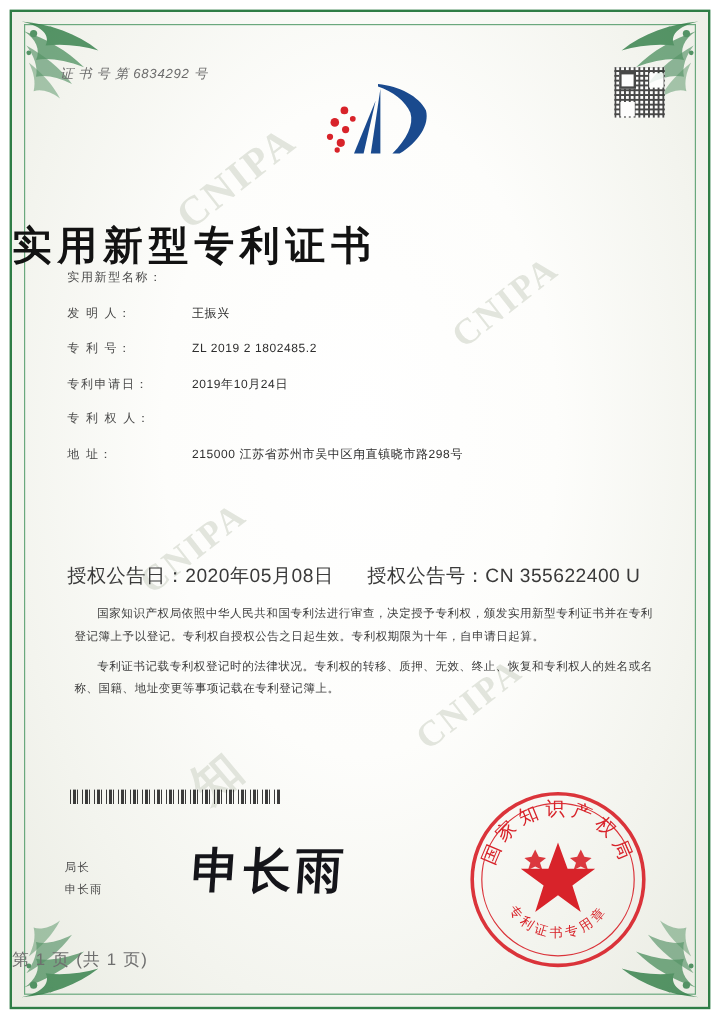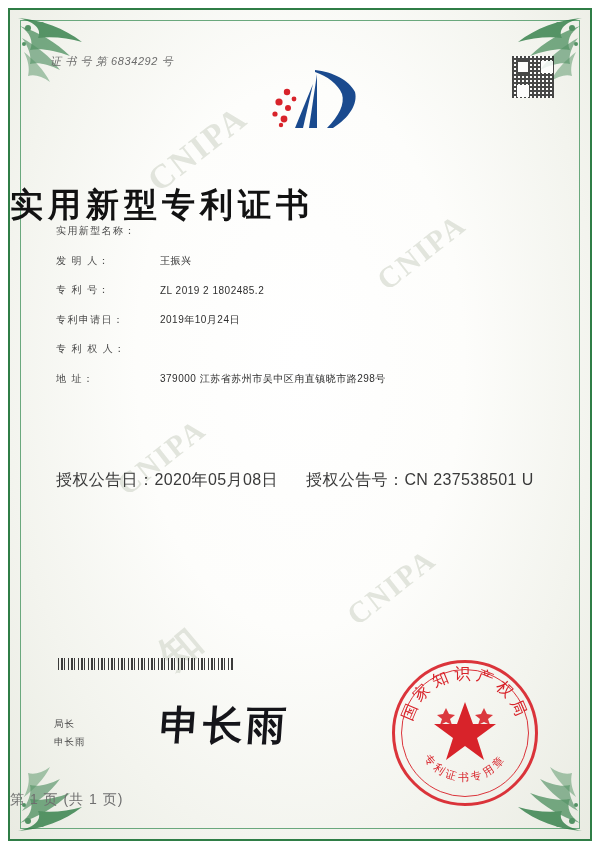--- a/index.html
+++ b/index.html
@@ -378,33 +378,37 @@
       </div>
       <div class="field-row">
         <div class="field-label">专利申请日：</div>
         <div class="field-value">2019年10月24日</div>
       </div>
       <div class="field-row">
         <div class="field-label">专 利 权 人：</div>
       </div>
       <div class="field-row">
         <div class="field-label">地    址：</div>
-        <div class="field-value">379000 江苏省苏州市吴中区甪直镇晓市路298号</div>
+        <div class="field-value">215000 江苏省苏州市吴中区甪直镇晓市路298号</div>
       </div>
     </div>
 
     <div class="grant-line">
       <div class="grant-left">
         <span>授权公告日：</span><span>2020年05月08日</span>
       </div>
       <div class="grant-right">
-        <span>授权公告号：</span><span>CN 237538501 U</span>
-      </div>
-    </div>
-
+        <span>授权公告号：</span><span>CN 355622400 U</span>
+      </div>
+    </div>
+
+    <div class="body-text">
+      <p>国家知识产权局依照中华人民共和国专利法进行审查，决定授予专利权，颁发实用新型专利证书并在专利登记簿上予以登记。专利权自授权公告之日起生效。专利权期限为十年，自申请日起算。</p>
+      <p>专利证书记载专利权登记时的法律状况。专利权的转移、质押、无效、终止、恢复和专利权人的姓名或名称、国籍、地址变更等事项记载在专利登记簿上。</p>
+    </div>
 
     <div class="barcode"></div>
 
     <div class="sig-block">
       <div>局长</div>
       <div>申长雨</div>
     </div>
     <div class="signature">申长雨</div>
 
     <div class="seal">

